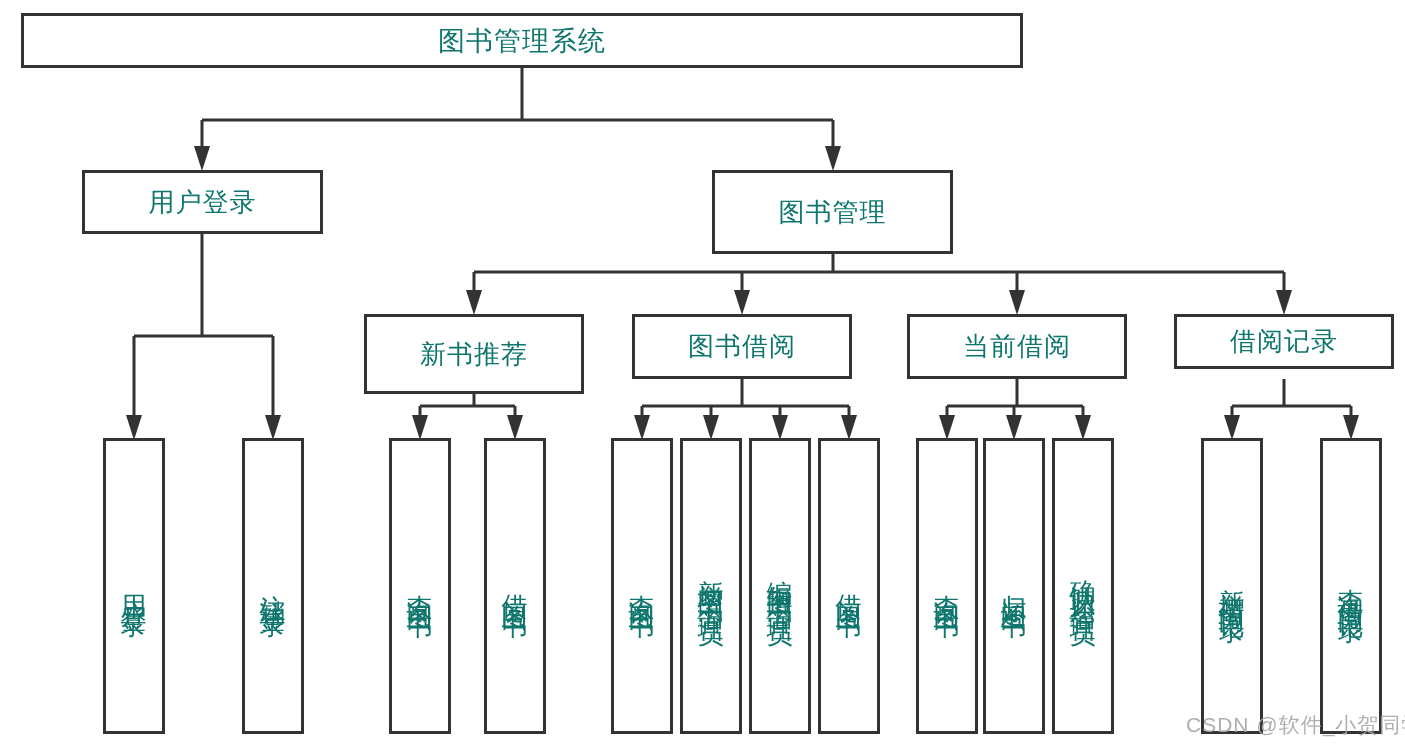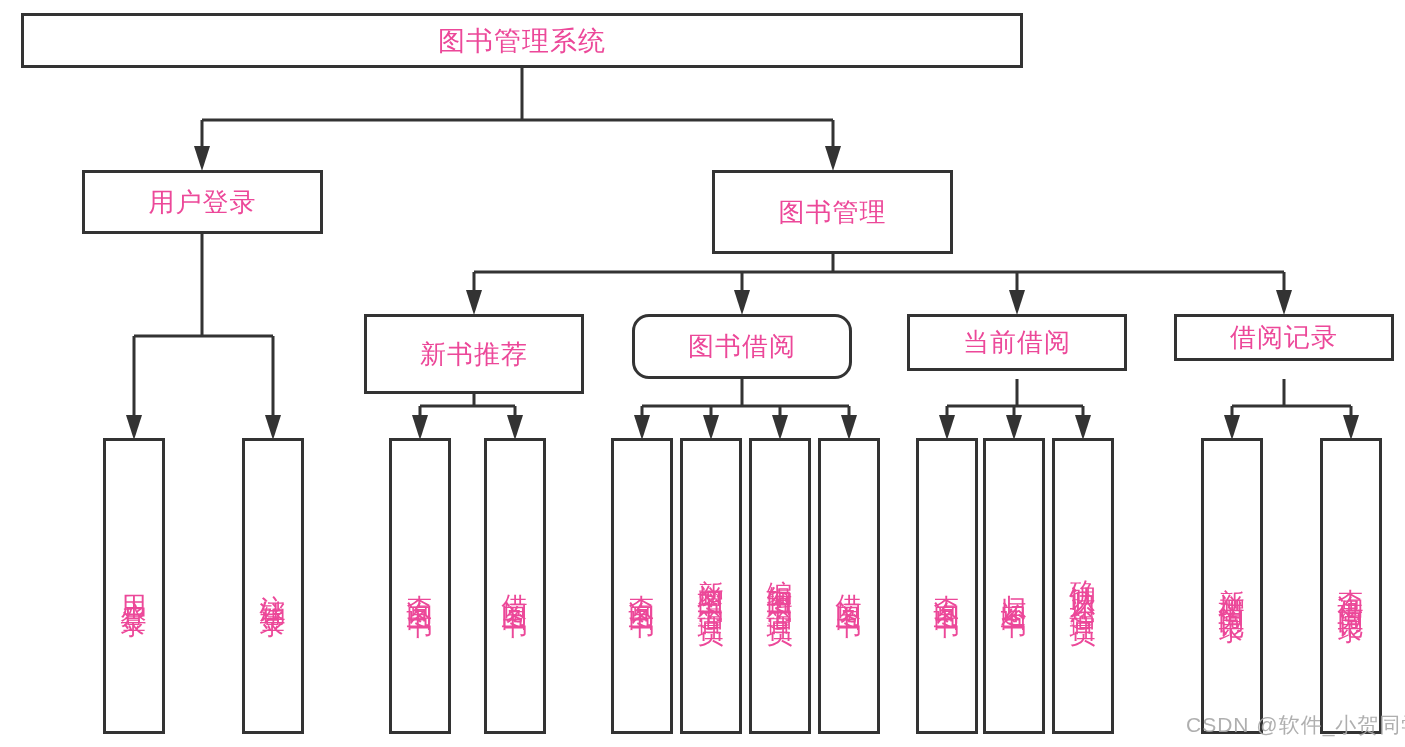--- a/index.html
+++ b/index.html
@@ -22,40 +22,40 @@
     position: absolute;
     box-sizing: border-box;
     border: 3px solid #333333;
     background: #ffffff;
     display: flex;
     align-items: center;
     justify-content: center;
   }
   .node .lbl {
     font-size: 26px;
-    color: #ec4899;
+    color: #0f766e;
     letter-spacing: 1px;
     white-space: nowrap;
   }
   .node.root-box .lbl { font-size: 27px; }
   .node.v .lbl {
     writing-mode: vertical-rl;
     text-orientation: mixed;
     letter-spacing: 6px;
     line-height: 1;
     white-space: normal;
   }
   
   .root-box        { left: 21px;   top: 13px;  width: 1002px; height: 55px; }
   .n-user-login    { left: 82px;   top: 170px; width: 241px;  height: 64px; }
   .n-book-mgmt     { left: 712px;  top: 170px; width: 241px;  height: 84px; }
   .n-newbook       { left: 364px;  top: 314px; width: 220px;  height: 80px; }
-  .n-bookborrow    { left: 632px;  top: 314px; width: 220px;  height: 65px; border-radius: 17px; }
-  .n-currentborrow { left: 907px;  top: 314px; width: 220px;  height: 57px; }
-  .n-borrowrecords { left: 1174px; top: 314px; width: 220px;  height: 47px; text-align: center; }
+  .n-bookborrow    { left: 632px;  top: 314px; width: 220px;  height: 65px; }
+  .n-currentborrow { left: 907px;  top: 314px; width: 220px;  height: 65px; }
+  .n-borrowrecords { left: 1174px; top: 314px; width: 220px;  height: 55px; text-align: center; }
   .lf-ul1 { left: 103px;  top: 438px; width: 62px; height: 296px; }
   .lf-ul2 { left: 242px;  top: 438px; width: 62px; height: 296px; }
   .lf-nb1 { left: 389px;  top: 438px; width: 62px; height: 296px; }
   .lf-nb2 { left: 484px;  top: 438px; width: 62px; height: 296px; }
   .lf-bb1 { left: 611px;  top: 438px; width: 62px; height: 296px; }
   .lf-bb2 { left: 680px;  top: 438px; width: 62px; height: 296px; }
   .lf-bb3 { left: 749px;  top: 438px; width: 62px; height: 296px; }
   .lf-bb4 { left: 818px;  top: 438px; width: 62px; height: 296px; }
   .lf-cb1 { left: 916px;  top: 438px; width: 62px; height: 296px; }
   .lf-cb2 { left: 983px;  top: 438px; width: 62px; height: 296px; }

